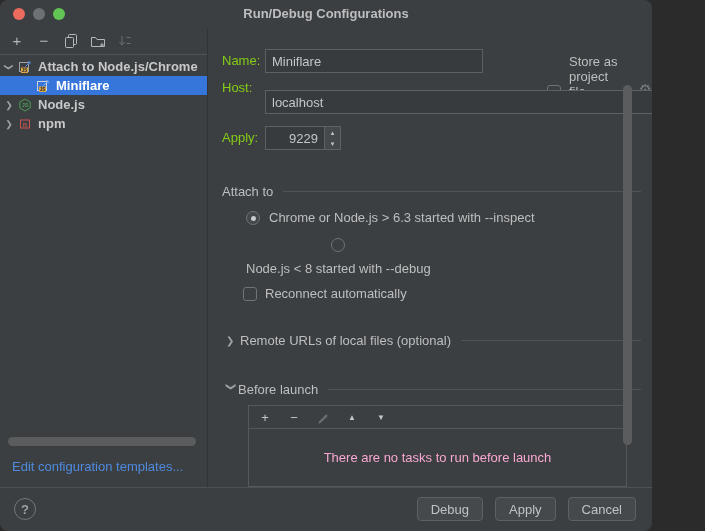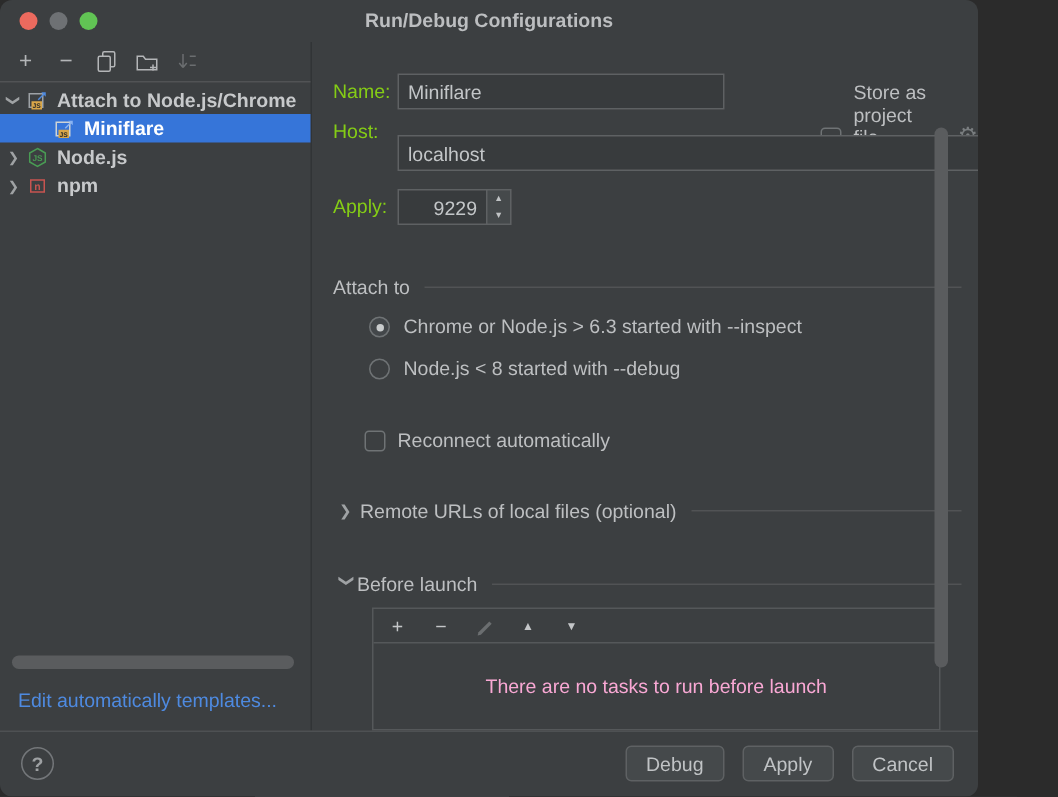--- a/index.html
+++ b/index.html
@@ -162,21 +162,21 @@
           <svg width="14" height="14" viewBox="0 0 14 14">
             <rect x="2.5" y="3" width="9" height="8" fill="none" stroke="#c75450"></rect>
             <text x="7" y="9.8" font-size="7" font-weight="bold" text-anchor="middle" fill="#c75450">n</text>
           </svg>
         </span>
         <span>npm</span>
       </div>
     </div>
 
     <div class="hscroll"></div>
-    <div class="tpl-link">Edit automatically templates...</div>
+    <div class="tpl-link">Edit configuration templates...</div>
   </div>
 
   <div class="content">
 
     <div class="row-name">
       <span class="flabel" style="left:13px; top:21px;">Name:</span>
       <input class="tfield" type="text" value="Miniflare" style="">
       <div class="chkgrp" style="left:321px; top:26px;">
         <div class="checkbox"></div>
         <span>Store as project file</span>
@@ -200,21 +200,21 @@
 
     <div class="sect" style="top:156px;">
       <span>Attach to</span>
       <span class="line"></span>
     </div>
 
     <div class="radio-row" style="top:182px;">
       <div class="radio on"></div>
       <span>Chrome or Node.js &gt; 6.3 started with --inspect</span>
     </div>
-    <div class="radio-row" style="top:210px;">
+    <div class="radio-row" style="top:210px;flex-direction:column;">
       <div class="radio off"></div>
       <span>Node.js &lt; 8 started with --debug</span>
     </div>
 
     <div class="chkgrp" style="left:17px; top:258px;">
       <div class="checkbox"></div>
       <span>Reconnect automatically</span>
     </div>
 
     <div class="sect" style="top:305px; left:17px;">

